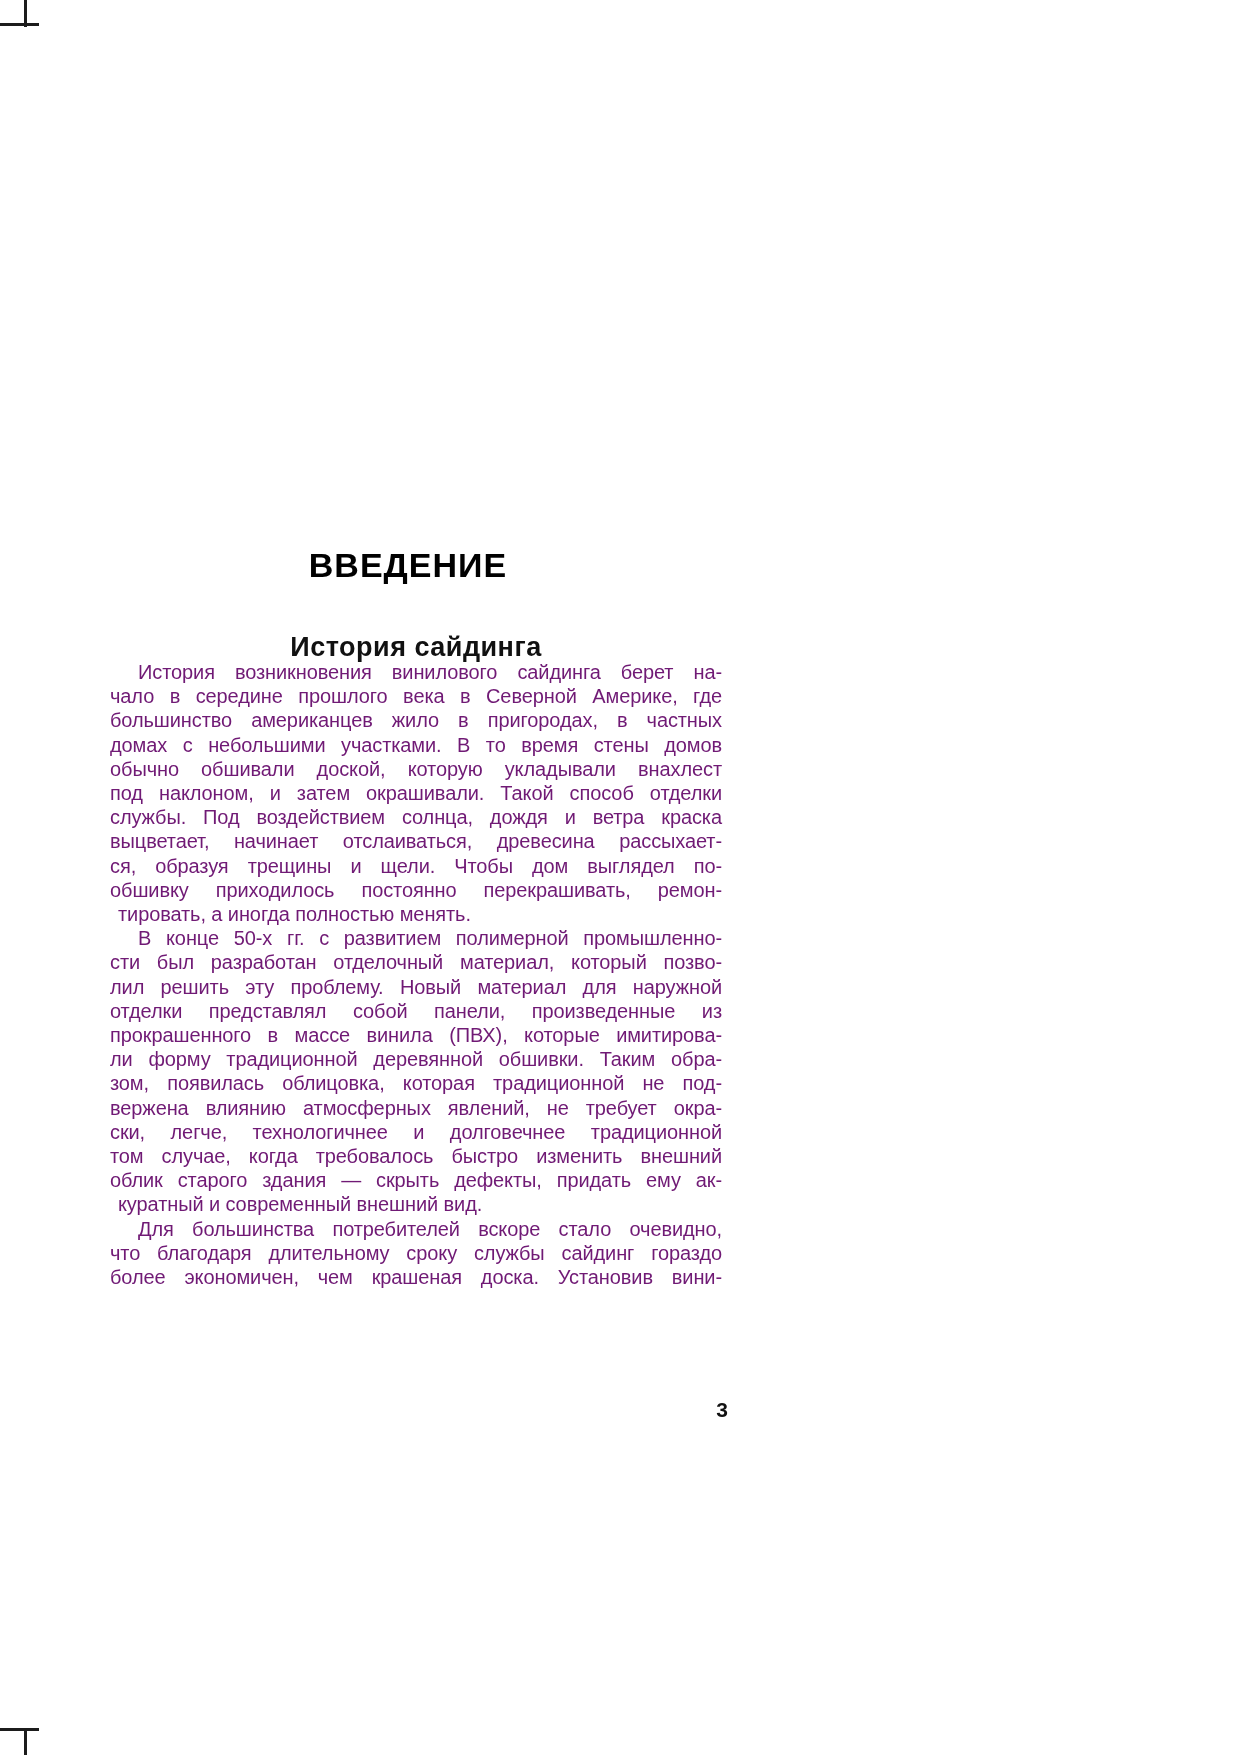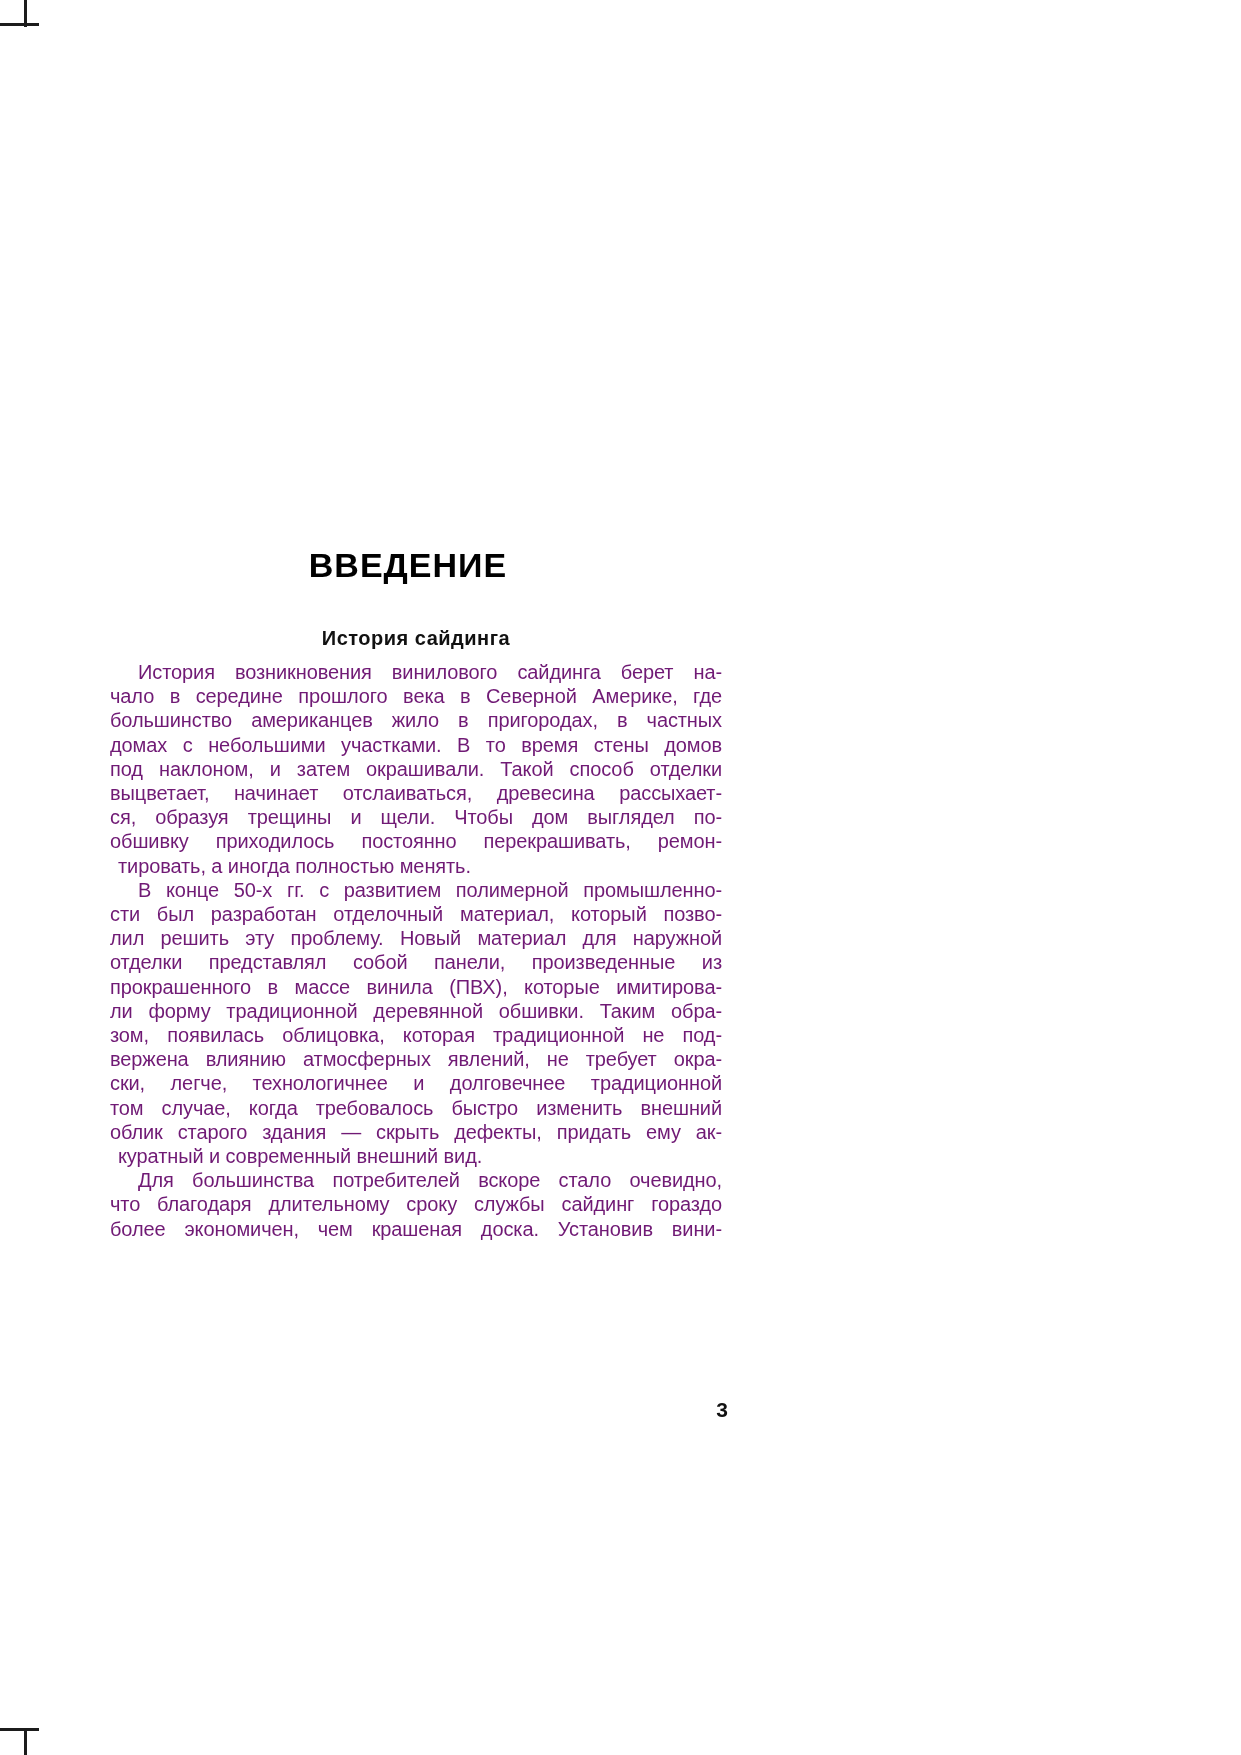--- a/index.html
+++ b/index.html
@@ -35,21 +35,21 @@
     font-weight: bold;
     letter-spacing: 1px;
     color: #000000;
   }
   .section-heading {
     position: absolute;
     left: 110px;
     top: 610px;
     width: 612px;
     text-align: center;
-    font-size: 20px;
+    font-size: 27px;
     font-weight: bold;
     letter-spacing: 0.5px;
     color: #111111;
   }
   .body-text {
     position: absolute;
     left: 110px;
     top: 660px;
     width: 612px;
     font-size: 20px;
@@ -88,21 +88,23 @@
 
 <h1 class="page-title">ВВЕДЕНИЕ</h1>
 
 <h2 class="section-heading">История сайдинга</h2>
 
 <div class="body-text">
   <div class="line start">История возникновения винилового сайдинга берет на-</div>
   <div class="line">чало в середине прошлого века в Северной Америке, где</div>
   <div class="line">большинство американцев жило в пригородах, в частных</div>
   <div class="line">домах с небольшими участками. В то время стены домов</div>
+  <div class="line">обычно обшивали доской, которую укладывали внахлест</div>
   <div class="line">под наклоном, и затем окрашивали. Такой способ отделки</div>
+  <div class="line">службы. Под воздействием солнца, дождя и ветра краска</div>
   <div class="line">выцветает, начинает отслаиваться, древесина рассыхает-</div>
   <div class="line">ся, образуя трещины и щели. Чтобы дом выглядел по-</div>
   <div class="line">обшивку приходилось постоянно перекрашивать, ремон-</div>
   <div class="line end">тировать, а иногда полностью менять.</div>
 
   <div class="line start">В конце 50-х гг. с развитием полимерной промышленно-</div>
   <div class="line">сти был разработан отделочный материал, который позво-</div>
   <div class="line">лил решить эту проблему. Новый материал для наружной</div>
   <div class="line">отделки представлял собой панели, произведенные из</div>
   <div class="line">прокрашенного в массе винила (ПВХ), которые имитирова-</div>

